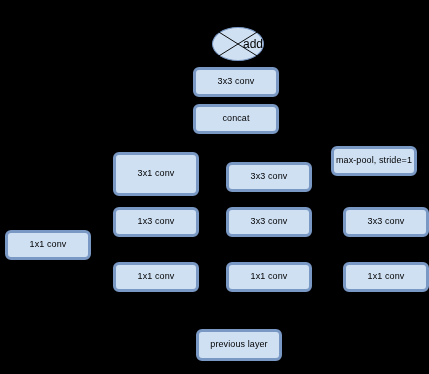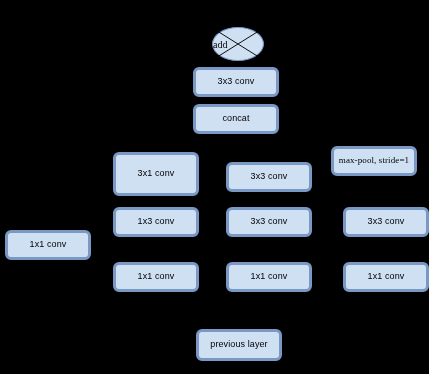--- a/index.html
+++ b/index.html
@@ -40,25 +40,24 @@
     display: block;
   }
   .ellipse-node {
     position: absolute;
     box-sizing: border-box;
     background: #cfe0f3;
     border: 1px solid #7a98c4;
     border-radius: 50%;
     display: flex;
     align-items: center;
-    justify-content: flex-start;
+    justify-content: flex-end;
     color: #000000;
-    font-size: 10px;
+    font-size: 12px;
     white-space: nowrap;
-    font-family: Liberation Serif, serif;
   }
   .ellipse-node .xmark {
     position: absolute;
     left: 0; top: 0;
     width: 100%;
     height: 100%;
     pointer-events: none;
   }
   .ellipse-node .node-label {
     position: relative;
@@ -96,21 +95,21 @@
     </div>
     <div class="node" style="left: 193px; top: 104px; width: 86px; height: 30px; background: rgb(207, 224, 243); border-color: rgb(122, 152, 196); color: rgb(0, 0, 0);">
       <span class="node-label">concat</span>
     </div>
     <div class="node" style="left: 113px; top: 152px; width: 86px; height: 44px; background: rgb(207, 224, 243); border-color: rgb(122, 152, 196); color: rgb(0, 0, 0);">
       <span class="node-label">3x1 conv</span>
     </div>
     <div class="node" style="left: 226px; top: 162px; width: 86px; height: 30px; background: rgb(207, 224, 243); border-color: rgb(122, 152, 196); color: rgb(0, 0, 0);">
       <span class="node-label">3x3 conv</span>
     </div>
-    <div class="node" style="left: 331px; top: 146px; width: 86px; height: 30px; background: rgb(207, 224, 243); border-color: rgb(122, 152, 196); color: rgb(0, 0, 0); font-family: Liberation Serif, serif;">
+    <div class="node" style="left: 331px; top: 146px; width: 86px; height: 30px; background: rgb(207, 224, 243); border-color: rgb(122, 152, 196); color: rgb(0, 0, 0);">
       <span class="node-label">max-pool, stride=1</span>
     </div>
     <div class="node" style="left: 113px; top: 207px; width: 86px; height: 30px; background: rgb(207, 224, 243); border-color: rgb(122, 152, 196); color: rgb(0, 0, 0); border-radius: 6px;">
       <span class="node-label">1x3 conv</span>
     </div>
     <div class="node" style="left: 226px; top: 207px; width: 86px; height: 30px; background: rgb(207, 224, 243); border-color: rgb(122, 152, 196); color: rgb(0, 0, 0);">
       <span class="node-label">3x3 conv</span>
     </div>
     <div class="node" style="left: 343px; top: 207px; width: 86px; height: 30px; background: rgb(207, 224, 243); border-color: rgb(122, 152, 196); color: rgb(0, 0, 0);">
       <span class="node-label">3x3 conv</span>

